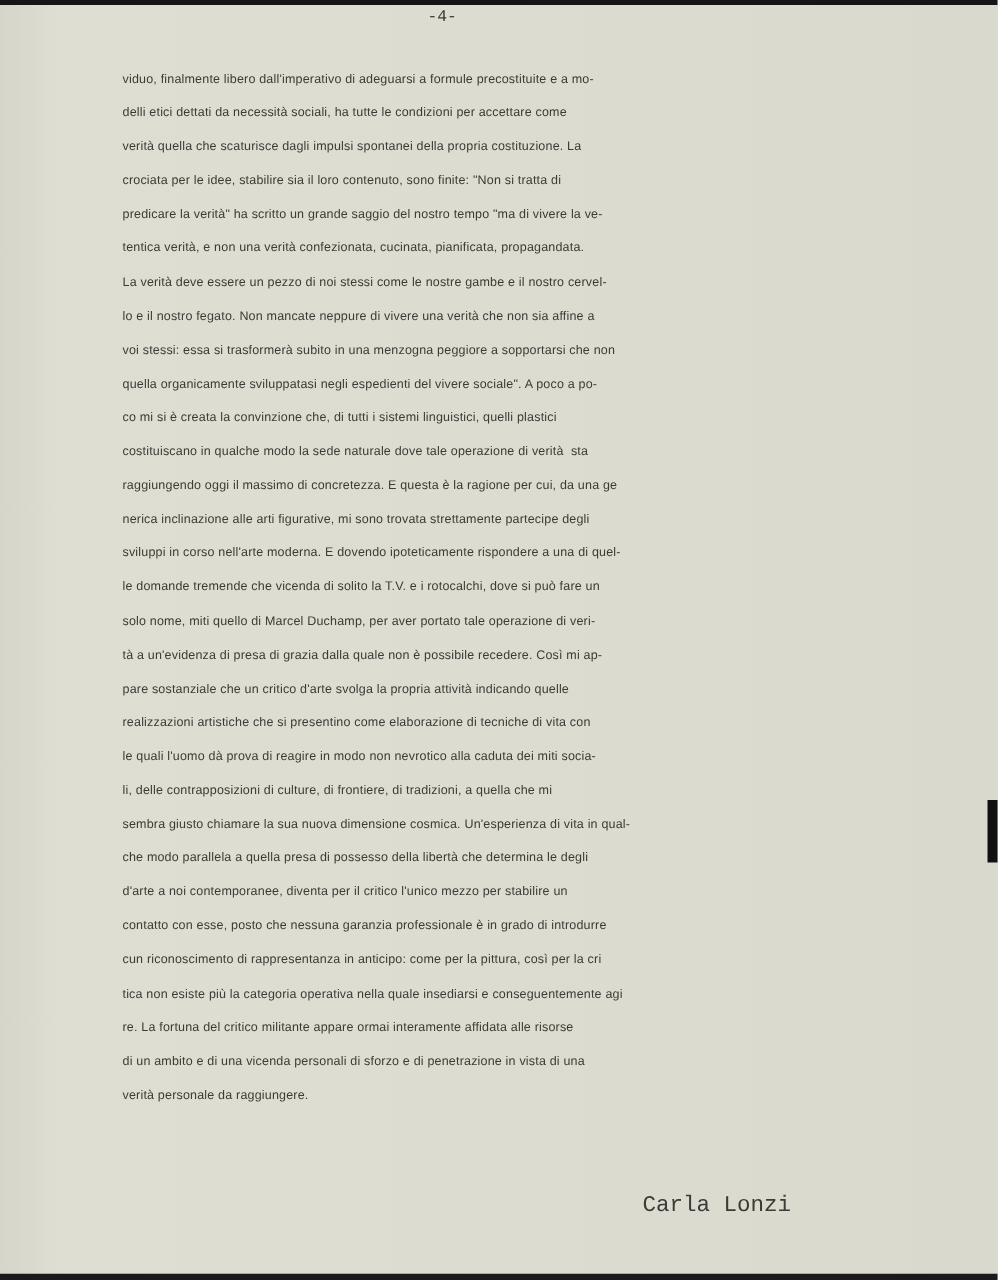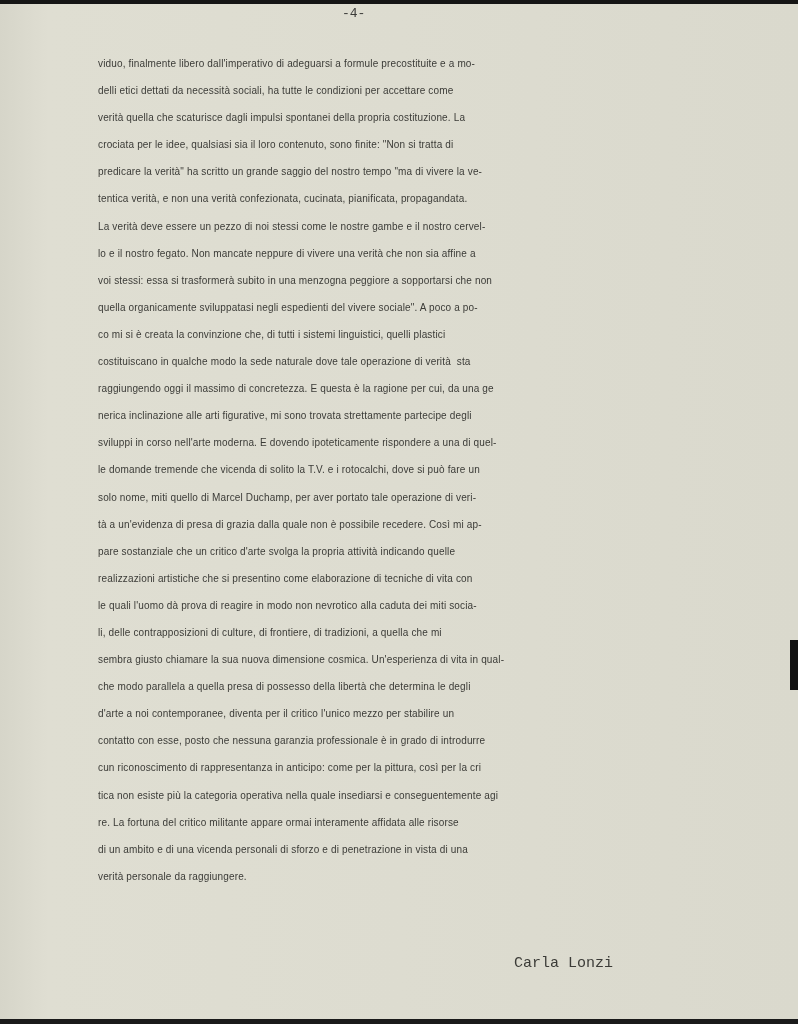--- a/index.html
+++ b/index.html
@@ -37,38 +37,38 @@
       color: #3b3b37;
       letter-spacing: 0.15px;
     }
     .line {
       height: 27.1px; line-height: 27.1px;
       white-space: pre;
     }
     .signature {
       position: absolute; left: 514px; top: 955px;
       font-family: "Liberation Mono", monospace;
-      font-size: 15px; color: #3b3b37;
+      font-size: 18px; color: #3b3b37;
       white-space: pre;
     }
   </style>
 </head>
 <body>
 
 <div class="page">
   <div class="top-edge"></div>
   <div class="right-mark"></div>
 
   <div class="page-number">-4-</div>
 
   <div class="body-text">
     <div class="line">viduo, finalmente libero dall'imperativo di adeguarsi a formule precostituite e a mo-</div>
     <div class="line">delli etici dettati da necessità sociali, ha tutte le condizioni per accettare come</div>
     <div class="line">verità quella che scaturisce dagli impulsi spontanei della propria costituzione. La</div>
-    <div class="line">crociata per le idee, qualsiasi sia il loro contenuto, sono finite: "Non si tratta di</div>
+    <div class="line">crociata per le idee, stabilire sia il loro contenuto, sono finite: "Non si tratta di</div>
     <div class="line">predicare la verità" ha scritto un grande saggio del nostro tempo "ma di vivere la ve-</div>
     <div class="line">tentica verità, e non una verità confezionata, cucinata, pianificata, propagandata.</div>
     <div class="line">La verità deve essere un pezzo di noi stessi come le nostre gambe e il nostro cervel-</div>
     <div class="line">lo e il nostro fegato. Non mancate neppure di vivere una verità che non sia affine a</div>
     <div class="line">voi stessi: essa si trasformerà subito in una menzogna peggiore a sopportarsi che non</div>
     <div class="line">quella organicamente sviluppatasi negli espedienti del vivere sociale". A poco a po-</div>
     <div class="line">co mi si è creata la convinzione che, di tutti i sistemi linguistici, quelli plastici</div>
     <div class="line">costituiscano in qualche modo la sede naturale dove tale operazione di verità  sta</div>
     <div class="line">raggiungendo oggi il massimo di concretezza. E questa è la ragione per cui, da una ge</div>
     <div class="line">nerica inclinazione alle arti figurative, mi sono trovata strettamente partecipe degli</div>

